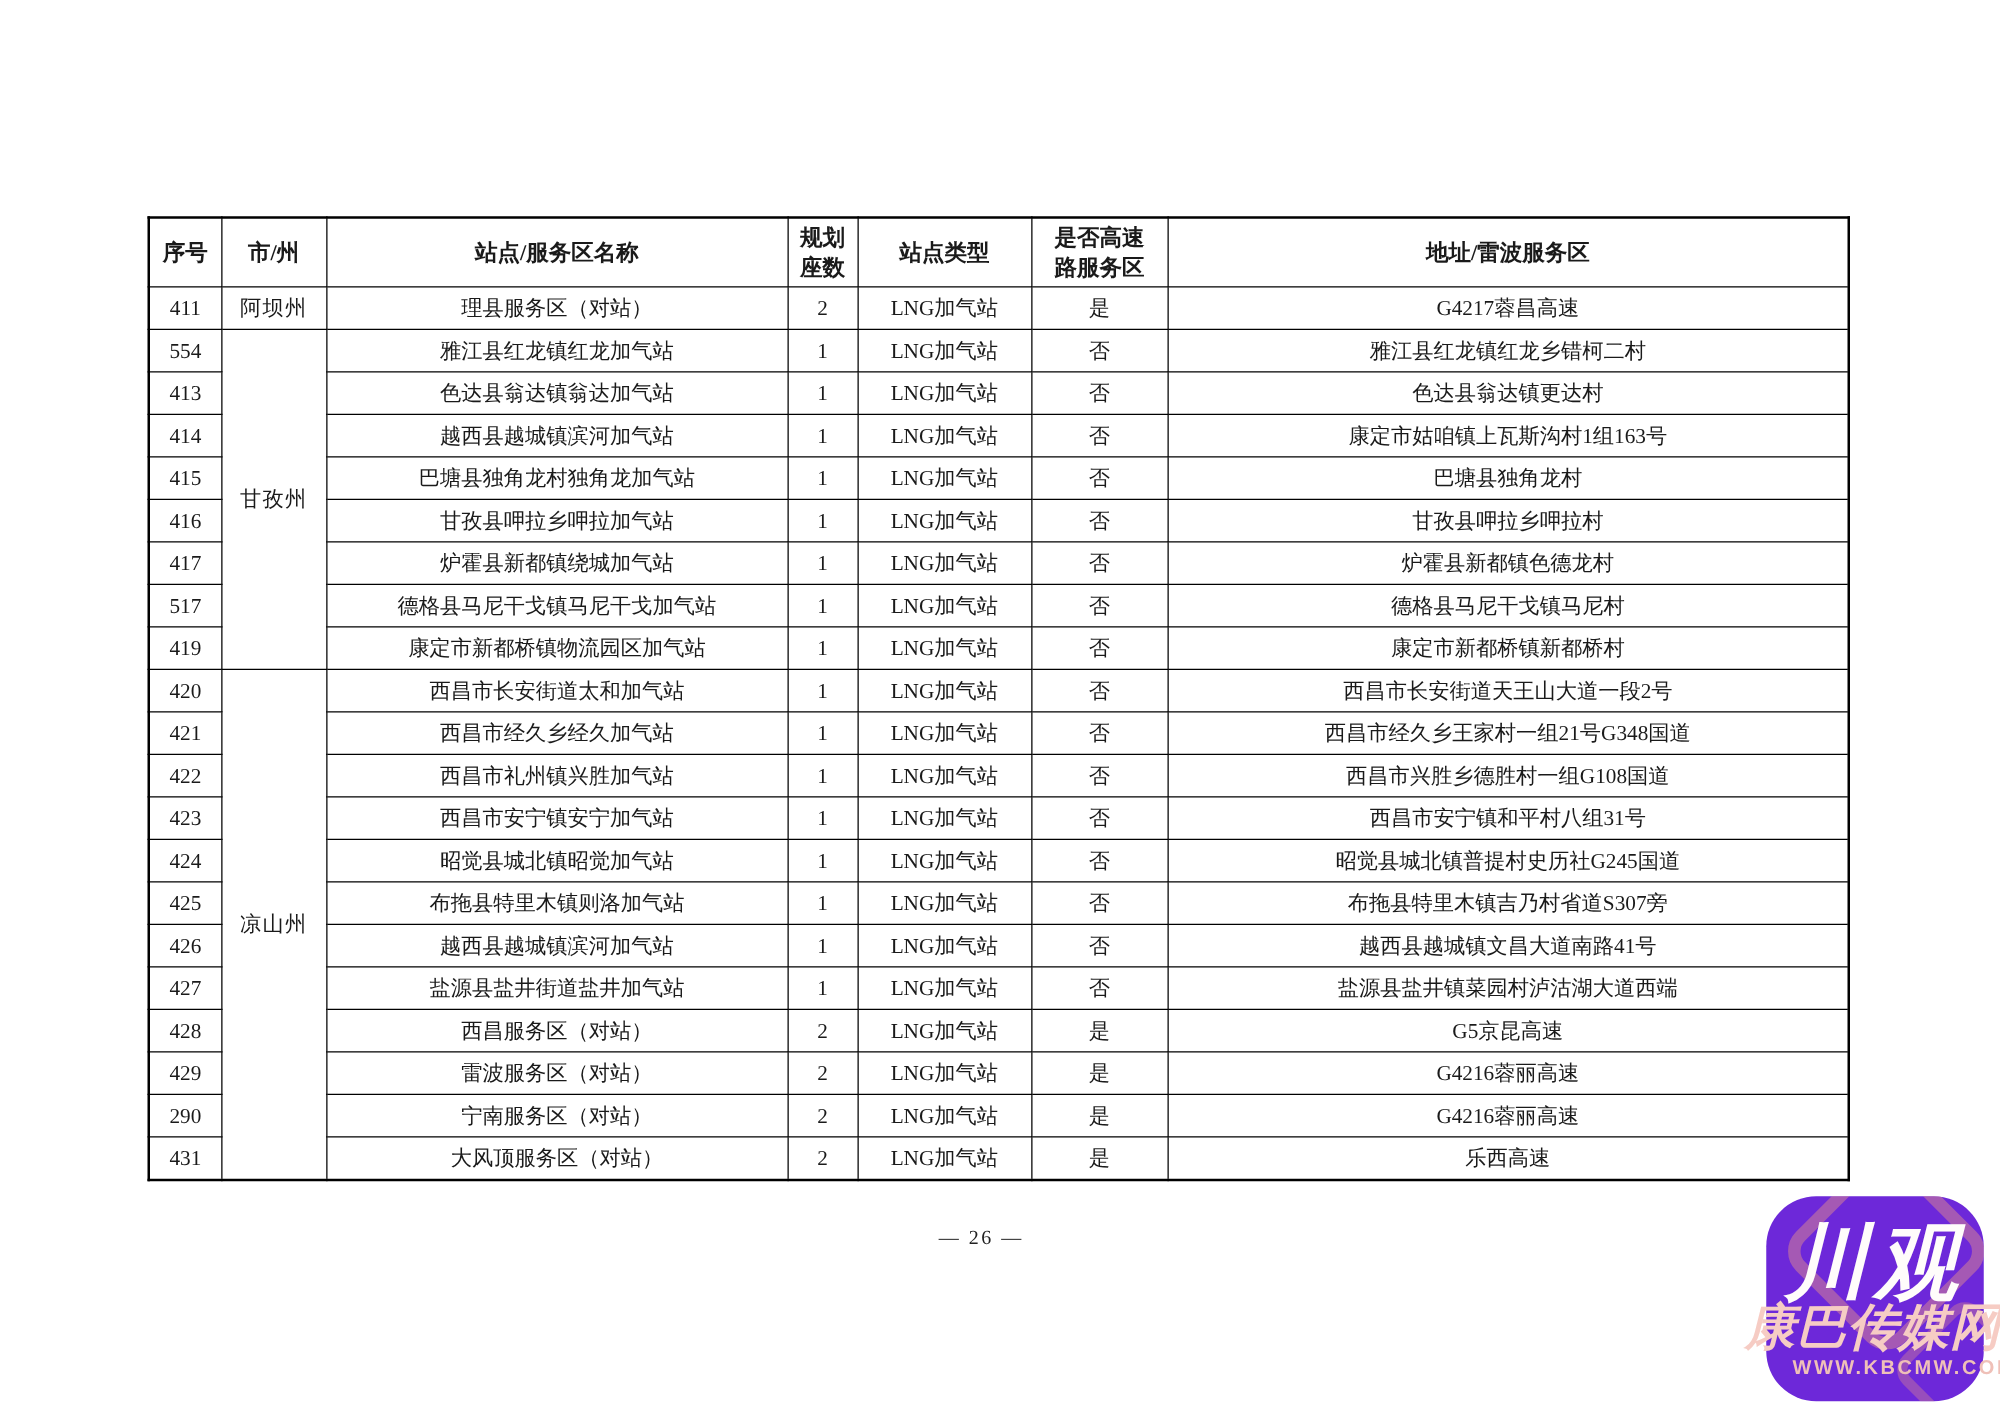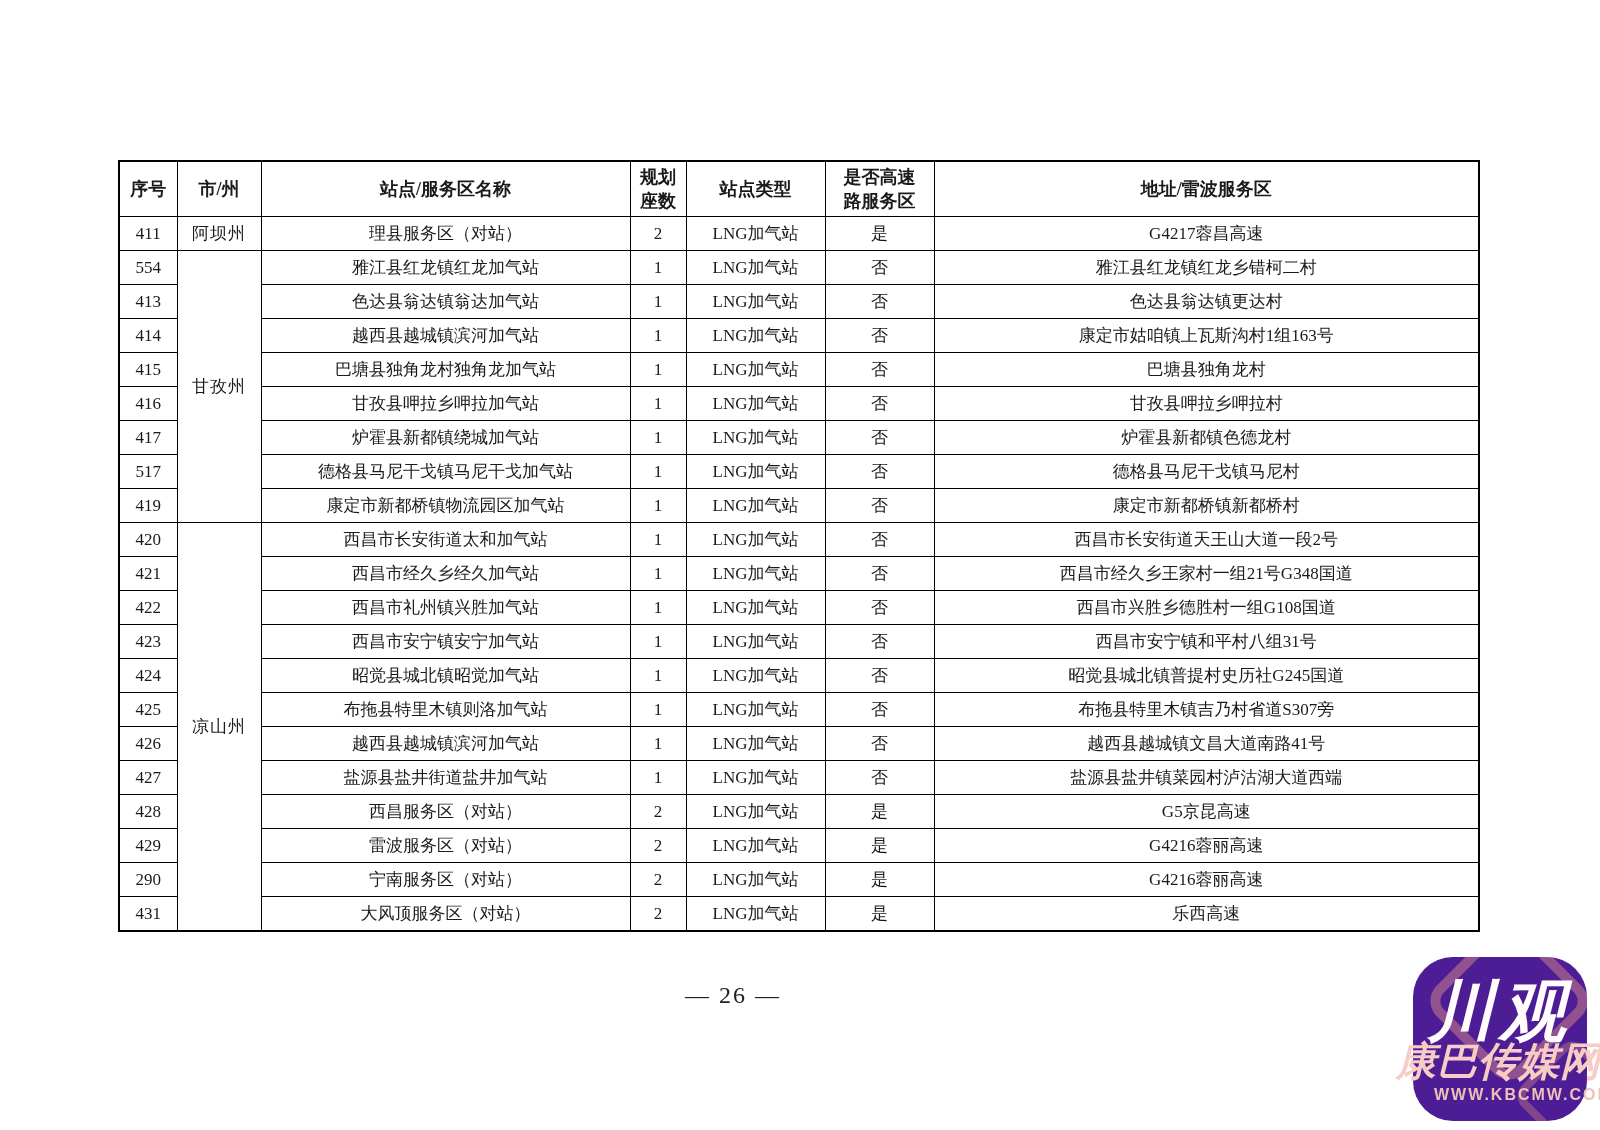--- a/index.html
+++ b/index.html
@@ -3,46 +3,46 @@
 <meta charset="utf-8">
 <style>
   html,body{margin:0;padding:0;}
   body{
     width:1600px;height:1130px;background:#ffffff;position:relative;
     font-family:"Liberation Serif","DejaVu Serif",serif;color:#1a1a1a;
     overflow:hidden;
   }
   
   .stations-table{
-    position:absolute;left:118px;top:160px;width:1360px;
+    position:absolute;left:118px;top:173px;width:1360px;
     border-collapse:collapse;table-layout:fixed;
     border:2px solid #000;
   }
   .stations-table th,.stations-table td{
     border:1px solid #000;text-align:center;vertical-align:middle;
     padding:0 2px;color:#1a1a1a;
   }
   .stations-table th{
     font-size:18px;font-weight:bold;height:54px;
     white-space:pre-line;line-height:1.35;
   }
   .stations-table td{
     font-size:17px;height:33px;white-space:nowrap;overflow:hidden;
     font-weight:normal;
   }
   .city-cell{letter-spacing:1px;}
   
   .page-number{
-    position:absolute;left:685px;top:982px;width:200px;text-align:left;
-    font-size:24px;color:#222;letter-spacing:2px;
+    position:absolute;left:685px;top:982px;width:200px;text-align:center;
+    font-size:16px;color:#222;letter-spacing:2px;
   }
   
   .wm-box{
     position:absolute;left:1413px;top:957px;width:174px;height:164px;
-    background:#4c1d95;border-radius:40px;overflow:hidden;text-decoration:underline;
+    background:#6d28d9;border-radius:40px;overflow:hidden;text-decoration:underline;
   }
   .wm-pattern{
     position:absolute;left:34px;top:-18px;width:104px;height:104px;
     border:10px solid rgba(232,148,136,0.45);border-radius:22px;
     transform:rotate(45deg);
   }
   .wm-pattern2{
     position:absolute;left:116px;top:96px;width:70px;height:70px;
     border:8px solid rgba(232,148,136,0.35);border-radius:16px;
     transform:rotate(45deg);

